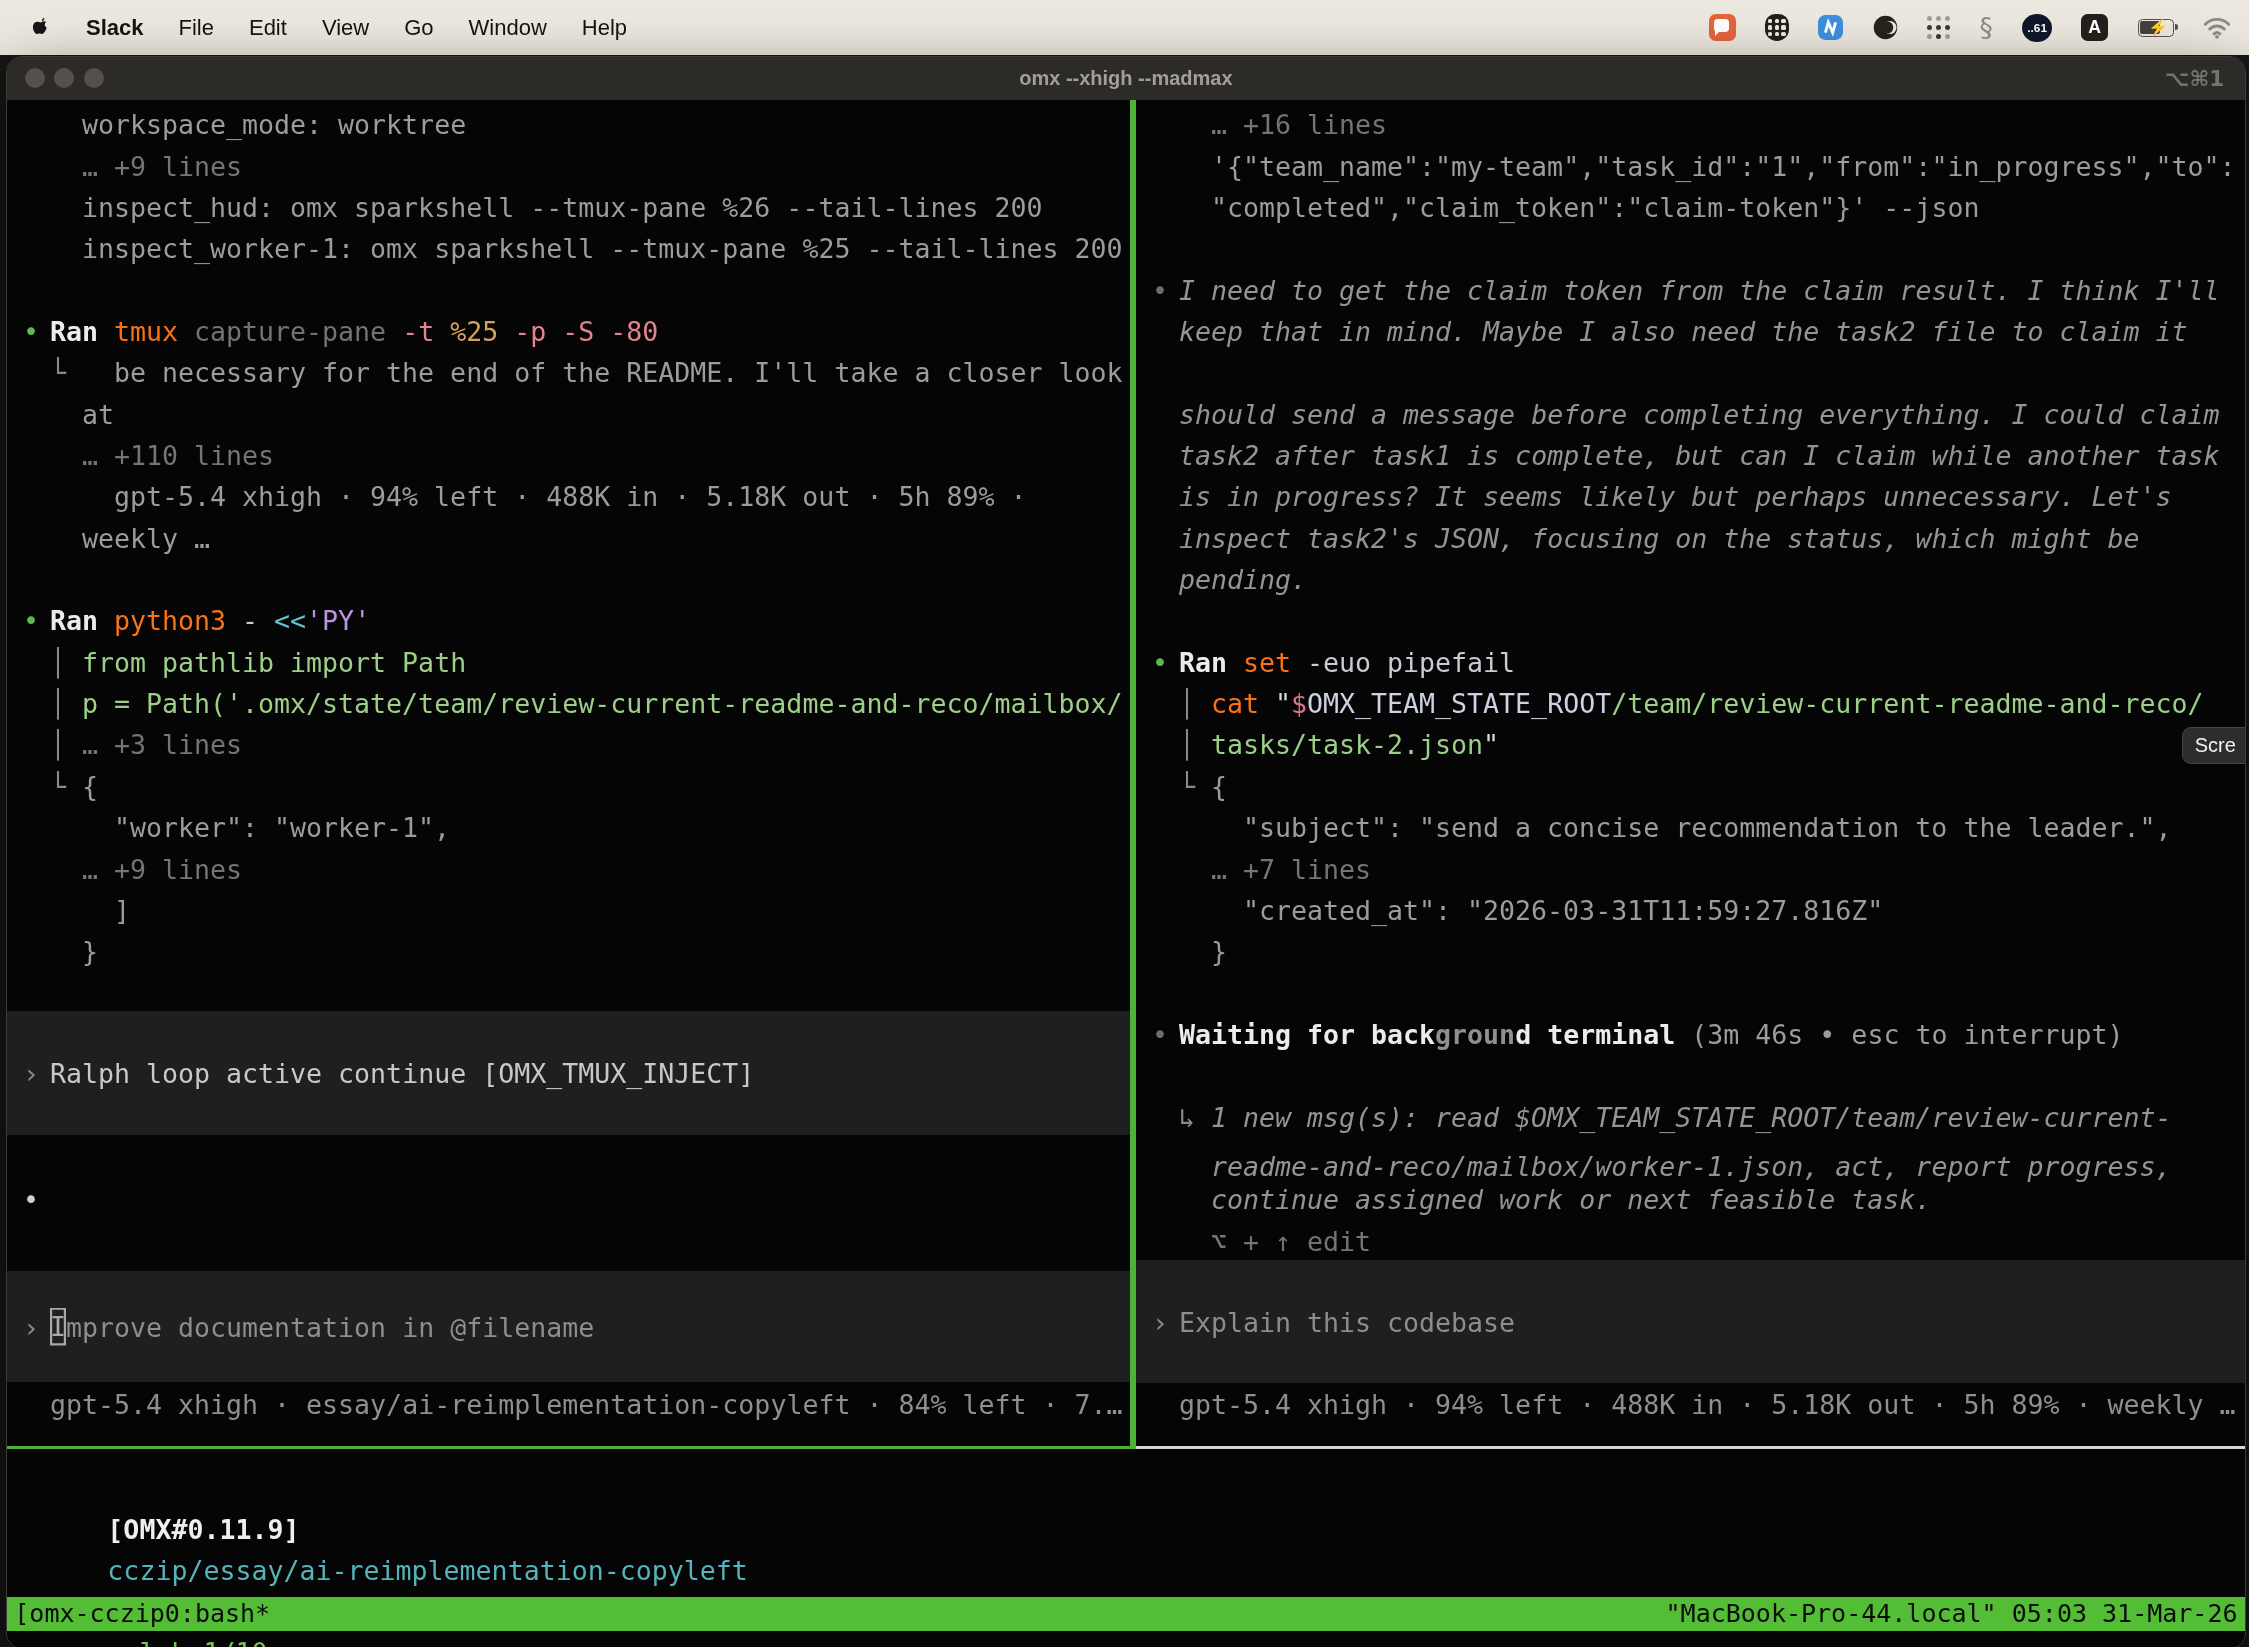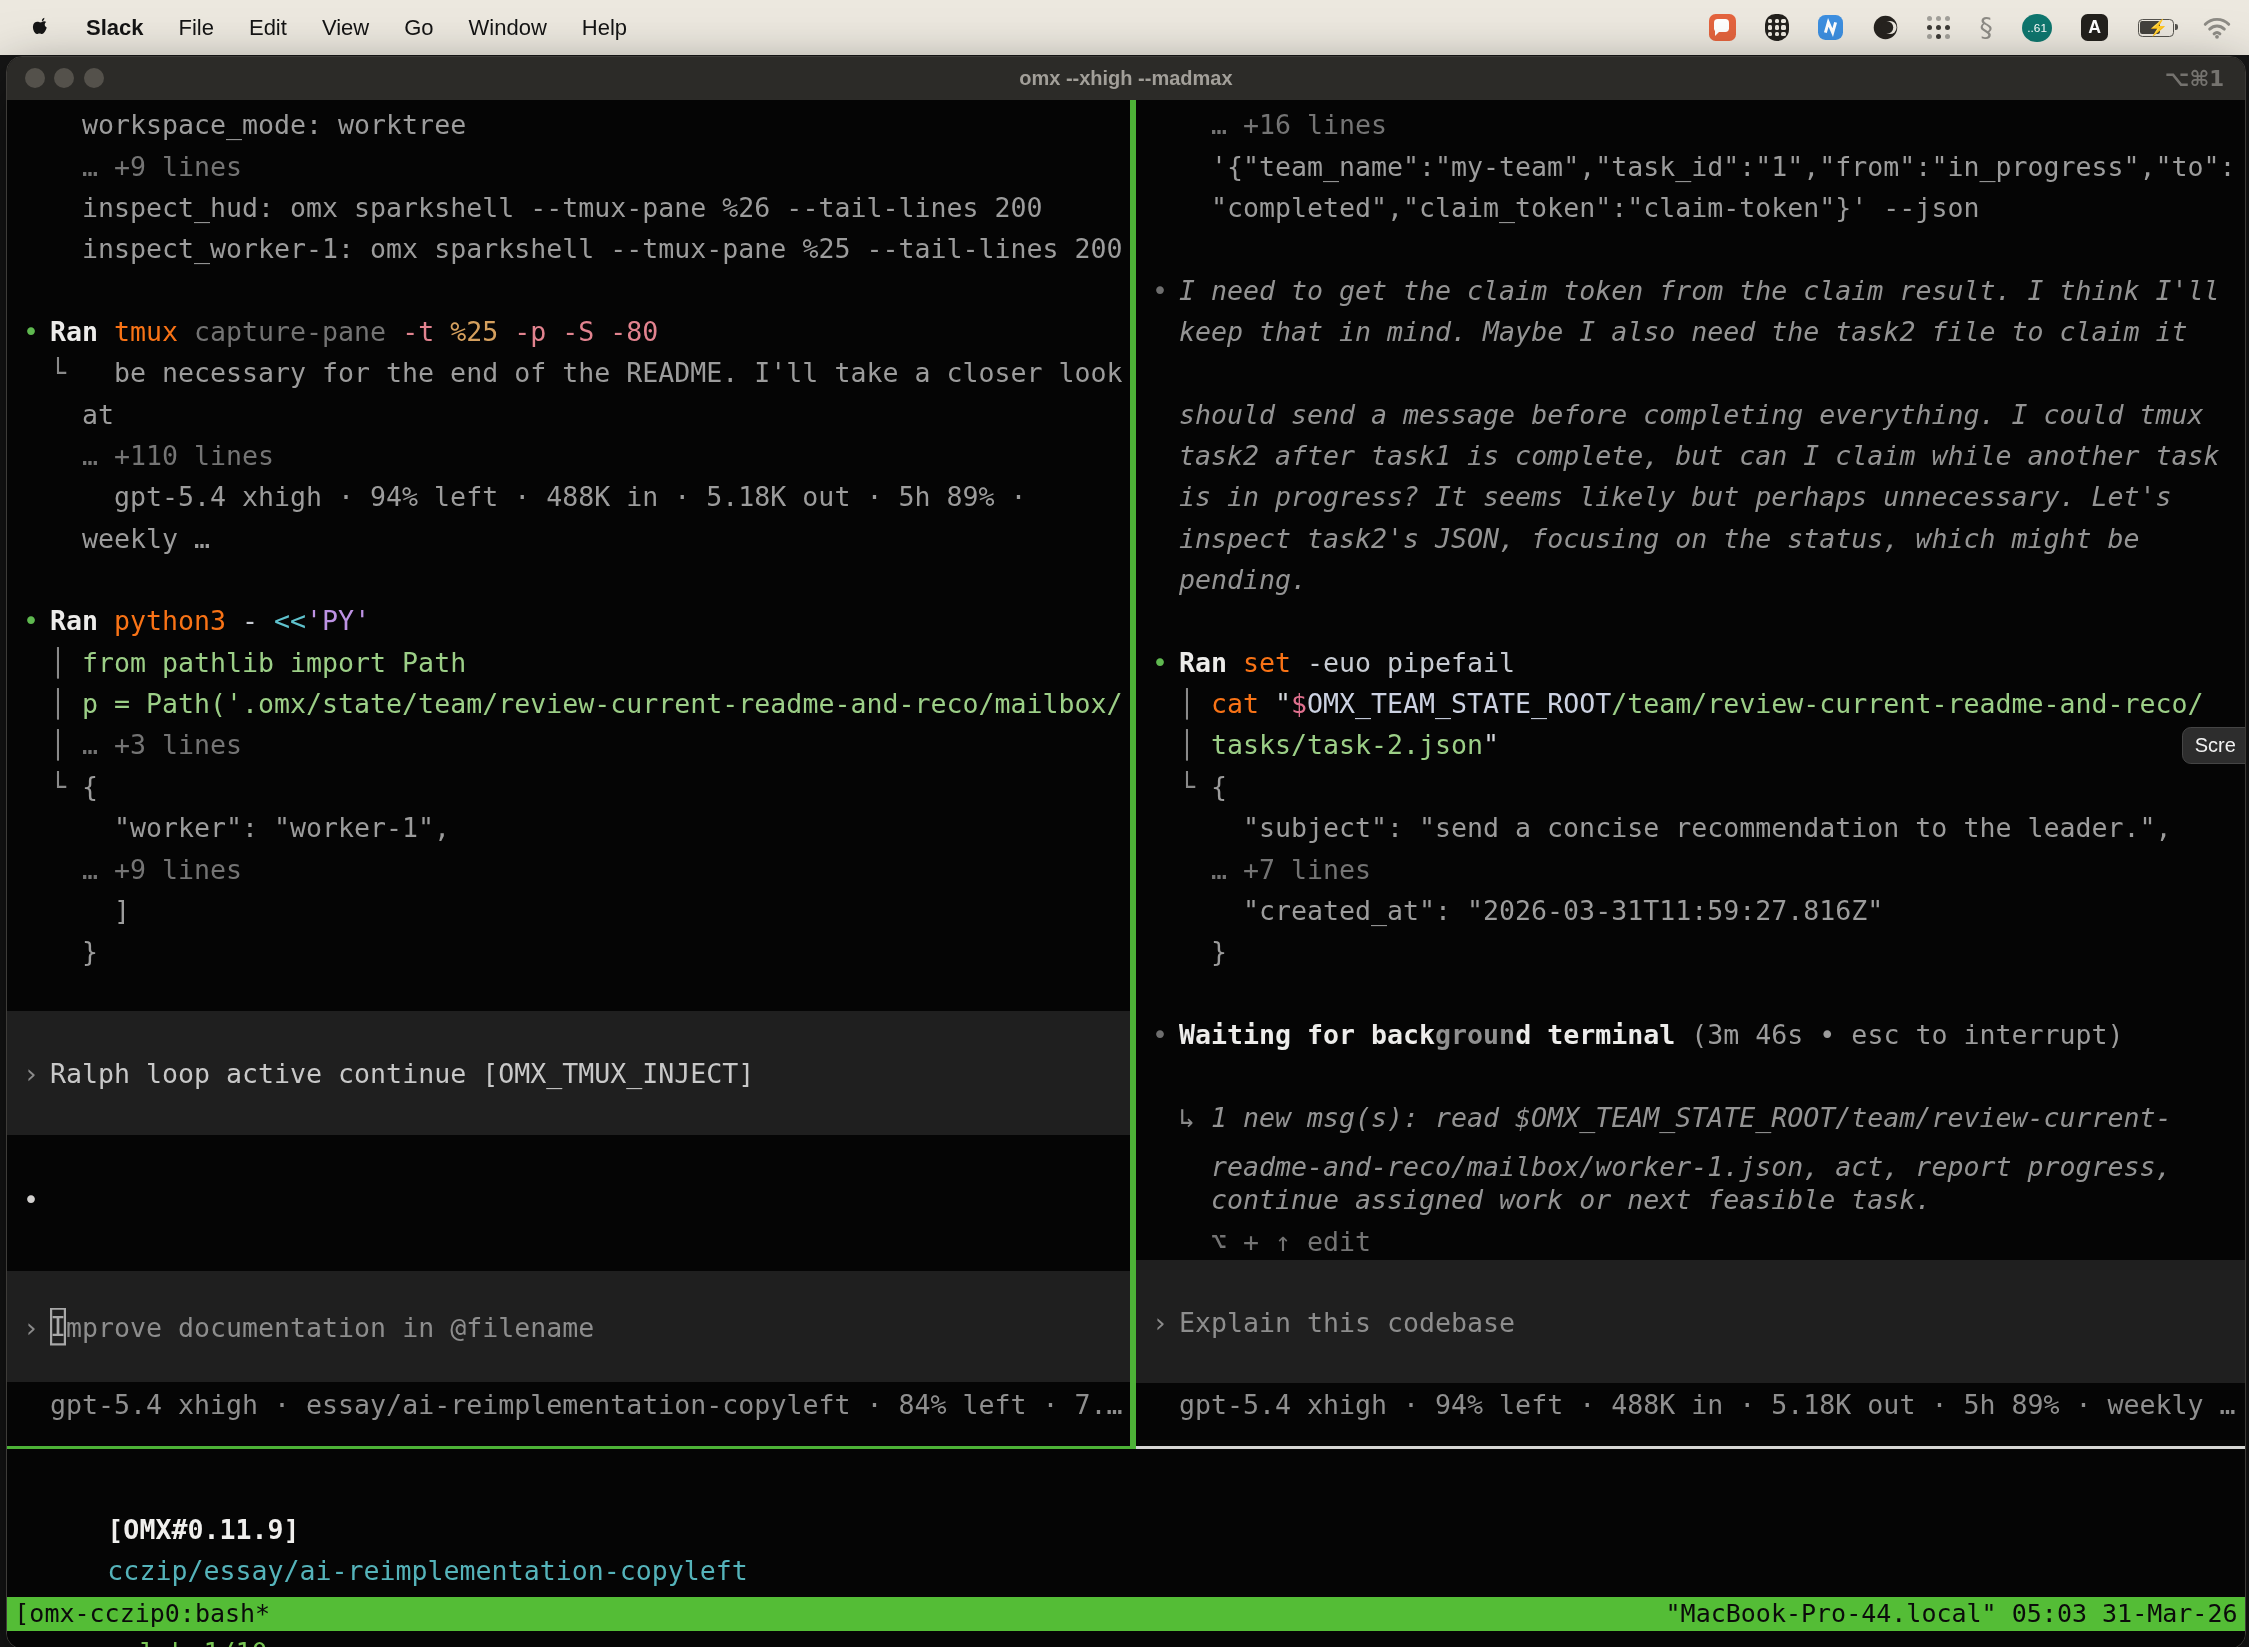--- a/index.html
+++ b/index.html
@@ -21,22 +21,22 @@
   .icon-chat:before{content:"";position:absolute;left:5.2px;top:4.4px;width:14.8px;height:13.3px;background:#fff;border-radius:3.7px;}
   .icon-chat:after{content:"";position:absolute;left:5.9px;top:16px;width:0;height:0;border-left:6.6px solid #fff;border-bottom:6.6px solid transparent;}
   .icon-shield{width:23.6px;height:26.6px;background:#23211d;border-radius:10.3px 10.3px 11.8px 11.8px;display:grid;grid-template-columns:repeat(3,4.4px);grid-gap:2.2px;align-content:center;justify-content:center;}
   .icon-shield i{width:4.4px;height:4.4px;background:#ece8df;border-radius:1.5px;}
   .icon-blue{width:25px;height:25px;border-radius:7.4px;background:#3d8fe0;position:relative;}
   .icon-blue svg{position:absolute;left:3px;top:3px;}
   .icon-moon{width:25px;height:25px;}
   .icon-grid{display:grid;grid-template-columns:repeat(3,5.2px);grid-gap:3.7px;}
   .icon-grid i{width:5.2px;height:5.2px;border-radius:50%;}
   .icon-squiggle{font-family:"DejaVu Sans",sans-serif;font-size:26.6px;color:#8e8c86;}
-  .icon-badge61{width:29.5px;height:28px;border-radius:50%;background:#0f766e;color:#fff;
-    font-family:"Liberation Sans",sans-serif;font-size:11.8px;font-weight:normal;display:flex;align-items:center;justify-content:center;}
+  .icon-badge61{width:29.5px;height:28px;border-radius:50%;background:#0f172a;color:#fff;
+    font-family:"Liberation Sans",sans-serif;font-size:11.8px;font-weight:bold;display:flex;align-items:center;justify-content:center;}
   .icon-inputA{width:26.6px;height:26.6px;border-radius:6.6px;background:#23211d;color:#fff;
     font-family:"Liberation Sans",sans-serif;font-size:17.7px;font-weight:bold;display:flex;align-items:center;justify-content:center;}
   .icon-batt{position:relative;width:34px;height:16px;border:1.8px solid #55534e;border-radius:4.4px;}
   .icon-batt:after{content:"";position:absolute;right:-5.9px;top:4.4px;width:3px;height:5.9px;background:#55534e;border-radius:0 2.2px 2.2px 0;}
   .icon-batt .fill{position:absolute;left:1.5px;top:1.5px;bottom:1.5px;width:60%;background:#44423d;border-radius:2.2px;}
   .icon-batt .bolt{position:absolute;left:10.3px;top:-1.5px;font-size:16px;color:#23211d;}
   .icon-wifi{width:28px;height:22px;}
 
   
   .window{position:absolute;left:5.9px;top:56px;width:2238px;height:1591px;background:#060606;
@@ -226,21 +226,21 @@
       <div class="band band-r1">
           <span class="mark m-mk" style="left: 16px;">›</span>
           <span class="segs" style="left: 43px;"><span class="s-ph">Explain this codebase</span></span>
         </div>
       <div class="pstatus">gpt-5.4 xhigh · 94% left · 488K in · 5.18K out · 5h 89% · weekly …</div>
     <div class="tline" style="top: 4.4px;"><span class="segs" style="left: 75px;"><span class="s-dim">… +16 lines</span></span></div>
         <div class="tline" style="top: 46px;"><span class="segs" style="left: 75px;"><span class="s-out">'{"team_name":"my-team","task_id":"1","from":"in_progress","to":</span></span></div>
         <div class="tline" style="top: 87px;"><span class="segs" style="left: 75px;"><span class="s-out">"completed","claim_token":"claim-token"}' --json</span></span></div>
         <div class="tline" style="top: 170px;"><span class="mark m-bd" style="left: 16px;">•</span><span class="segs" style="left: 43px;"><span class="s-it">I need to get the claim token from the claim result. I think I'll</span></span></div>
         <div class="tline" style="top: 211px;"><span class="segs" style="left: 43px;"><span class="s-it">keep that in mind. Maybe I also need the task2 file to claim it</span></span></div>
-        <div class="tline" style="top: 294px;"><span class="segs" style="left: 43px;"><span class="s-it">should send a message before completing everything. I could tmux</span></span></div>
+        <div class="tline" style="top: 294px;"><span class="segs" style="left: 43px;"><span class="s-it">should send a message before completing everything. I could claim</span></span></div>
         <div class="tline" style="top: 335px;"><span class="segs" style="left: 43px;"><span class="s-it">task2 after task1 is complete, but can I claim while another task</span></span></div>
         <div class="tline" style="top: 376px;"><span class="segs" style="left: 43px;"><span class="s-it">is in progress? It seems likely but perhaps unnecessary. Let's</span></span></div>
         <div class="tline" style="top: 418px;"><span class="segs" style="left: 43px;"><span class="s-it">inspect task2's JSON, focusing on the status, which might be</span></span></div>
         <div class="tline" style="top: 459px;"><span class="segs" style="left: 43px;"><span class="s-it">pending.</span></span></div>
         <div class="tline" style="top: 542px;"><span class="mark m-bg" style="left: 16px;">•</span><span class="segs" style="left: 43px;"><span class="s-wb">Ran </span><span class="s-cmd">set </span><span class="s-lit">-euo pipefail</span></span></div>
         <div class="tline" style="top: 583px;"><span class="mark m-mk" style="left: 43px;">│</span><span class="segs" style="left: 75px;"><span class="s-cmd">cat </span><span class="s-q">"</span><span class="s-dollar">$</span><span class="s-var">OMX_TEAM_STATE_ROOT</span><span class="s-code">/team/review-current-readme-and-reco/</span></span></div>
         <div class="tline" style="top: 624px;"><span class="mark m-mk" style="left: 43px;">│</span><span class="segs" style="left: 75px;"><span class="s-code">tasks/task-2.json</span><span class="s-q">"</span></span></div>
         <div class="tline" style="top: 666px;"><span class="mark m-mk" style="left: 43px;">└</span><span class="segs" style="left: 75px;"><span class="s-out">{</span></span></div>
         <div class="tline" style="top: 707px;"><span class="segs" style="left: 107px;"><span class="s-out">"subject": "send a concise recommendation to the leader.",</span></span></div>
         <div class="tline" style="top: 749px;"><span class="segs" style="left: 75px;"><span class="s-dim">… +7 lines</span></span></div>

